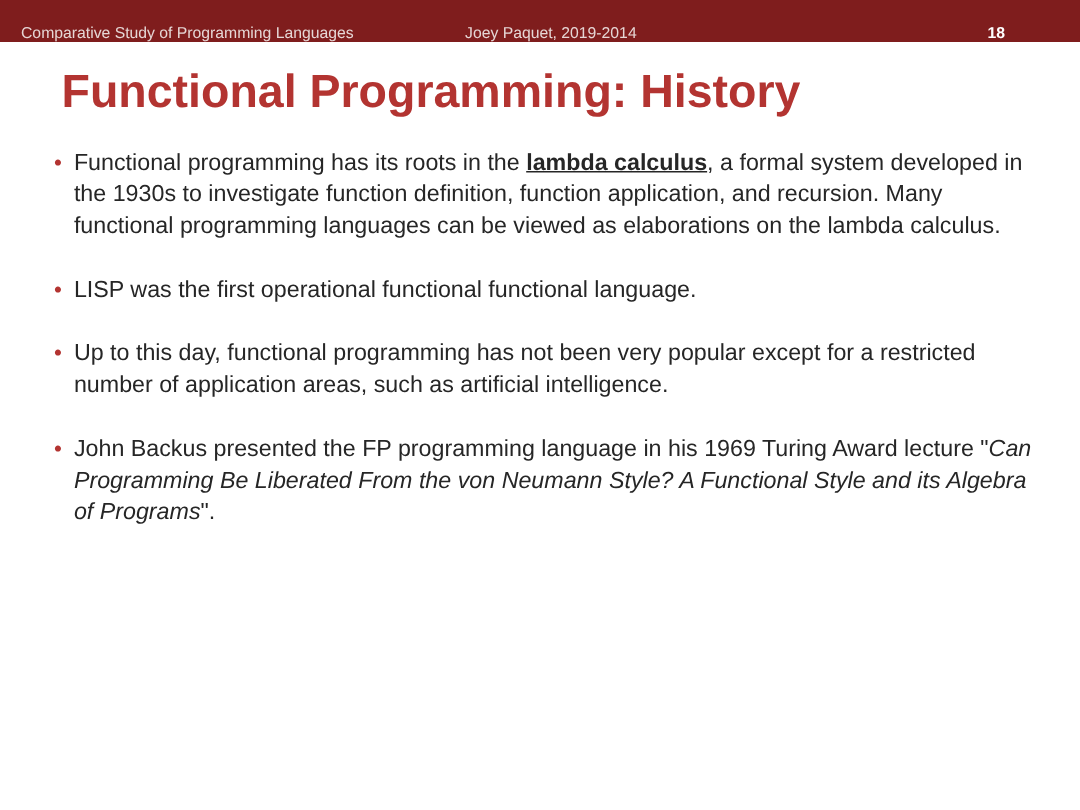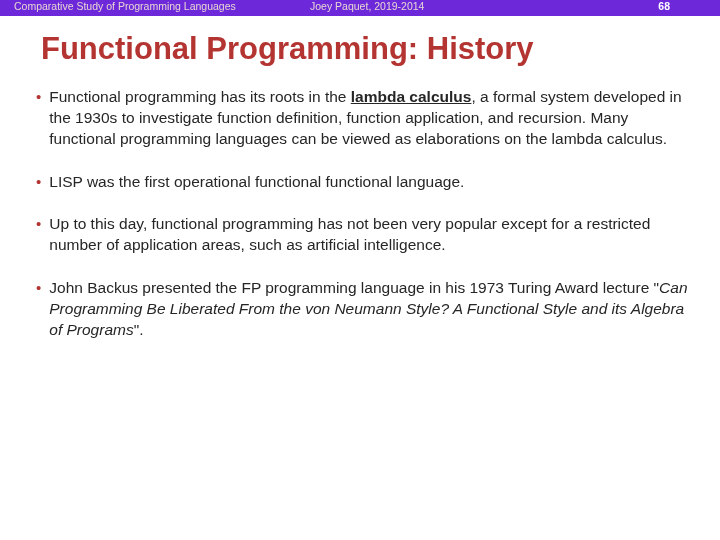--- a/index.html
+++ b/index.html
@@ -4,25 +4,25 @@
 <style>
   * { margin: 0; padding: 0; box-sizing: border-box; }
   body {
     width: 720px;
     height: 540px;
     font-family: Arial, Helvetica, sans-serif;
     background: #ffffff;
     overflow: hidden;
   }
   .header {
-    background: #6d28d9;
+    background: #7f1d1d;
     color: #e6d6d5;
-    height: 16px;
+    height: 28px;
     display: flex;
-    align-items: flex-start;
+    align-items: flex-end;
     font-size: 10.5px;
     padding: 0 14px;
     position: relative;
   }
   .header-left {
     flex: 0 0 auto;
   }
   .header-center {
     position: absolute;
     left: 310px;
@@ -64,21 +64,21 @@
   }
   .bold { font-weight: bold; text-decoration: underline; }
   .italic { font-style: italic; }
 </style>
 </head>
 <body>
 
 <div class="header">
   <span class="header-left">Comparative Study of Programming Languages</span>
   <span class="header-center">Joey Paquet, 2019-2014</span>
-  <span class="header-right">68</span>
+  <span class="header-right">18</span>
 </div>
 
 <div class="title">Functional Programming: History</div>
 
 <div class="content">
 
   <div class="bullet-item">
     <span class="bullet-dot">•</span>
     <span class="bullet-text"><span>Functional programming has its roots in the </span><span class="bold">lambda calculus</span><span>, a formal system developed in the 1930s to investigate function definition, function application, and recursion. Many functional programming languages can be viewed as elaborations on the lambda calculus.</span></span>
   </div>
@@ -88,16 +88,16 @@
     <span class="bullet-text">LISP was the first operational functional functional language.</span>
   </div>
 
   <div class="bullet-item">
     <span class="bullet-dot">•</span>
     <span class="bullet-text">Up to this day, functional programming has not been very popular except for a restricted number of application areas, such as artificial intelligence.</span>
   </div>
 
   <div class="bullet-item">
     <span class="bullet-dot">•</span>
-    <span class="bullet-text"><span>John Backus presented the FP programming language in his 1973 Turing Award lecture "</span><span class="italic">Can Programming Be Liberated From the von Neumann Style? A Functional Style and its Algebra of Programs</span><span>".</span></span>
+    <span class="bullet-text"><span>John Backus presented the FP programming language in his 1969 Turing Award lecture "</span><span class="italic">Can Programming Be Liberated From the von Neumann Style? A Functional Style and its Algebra of Programs</span><span>".</span></span>
   </div>
 
 </div>
 
 </body></html>

